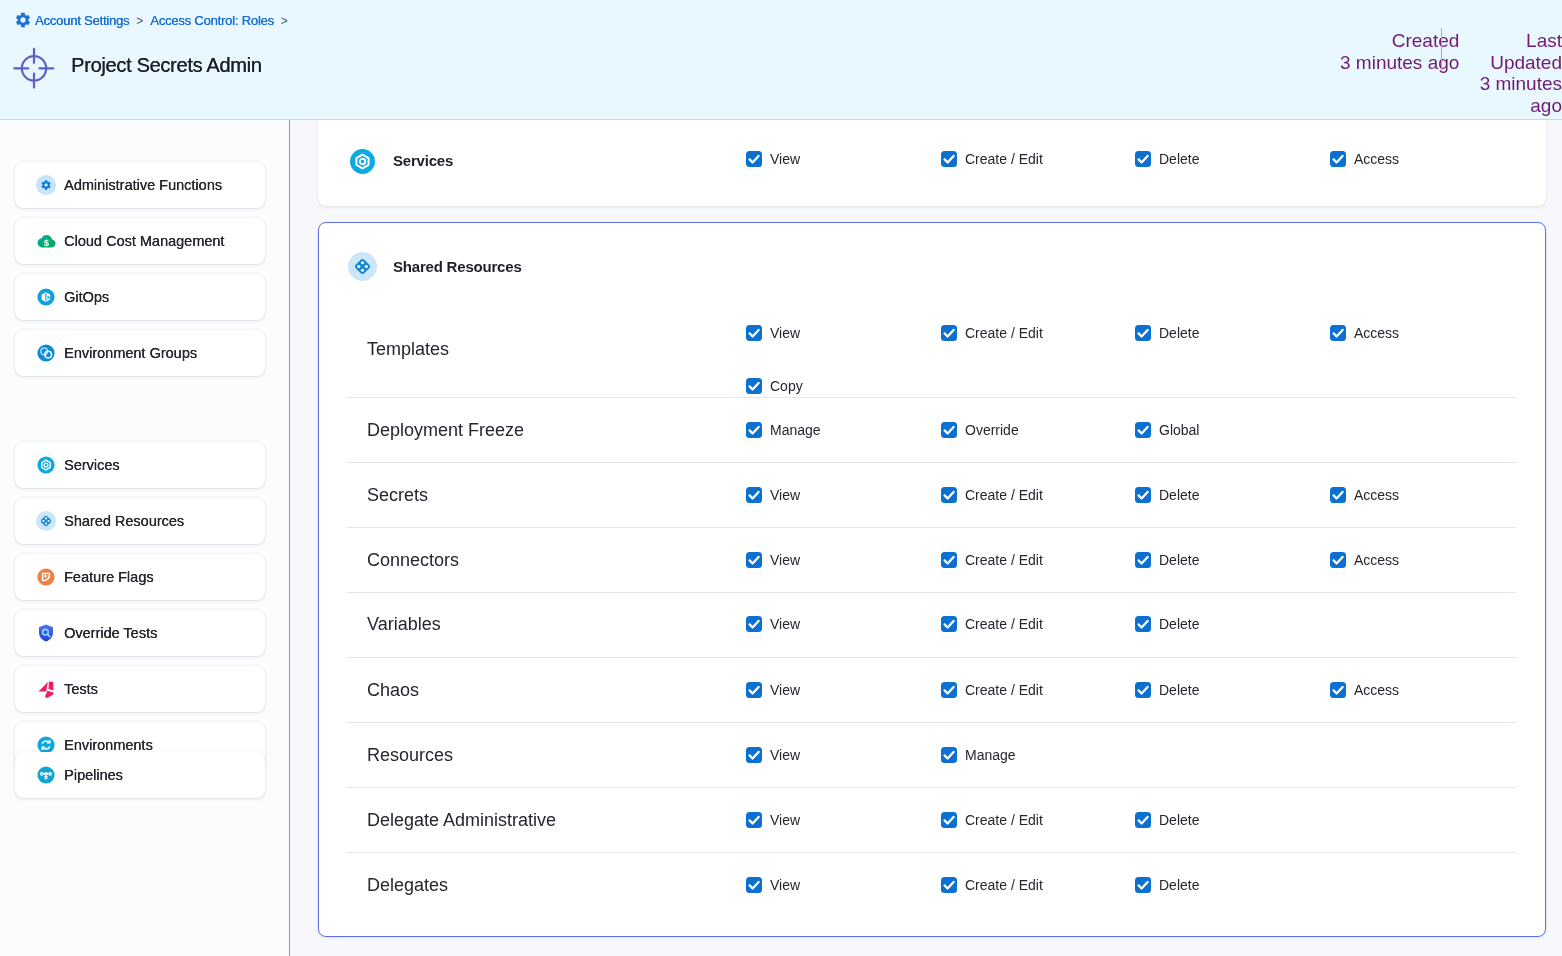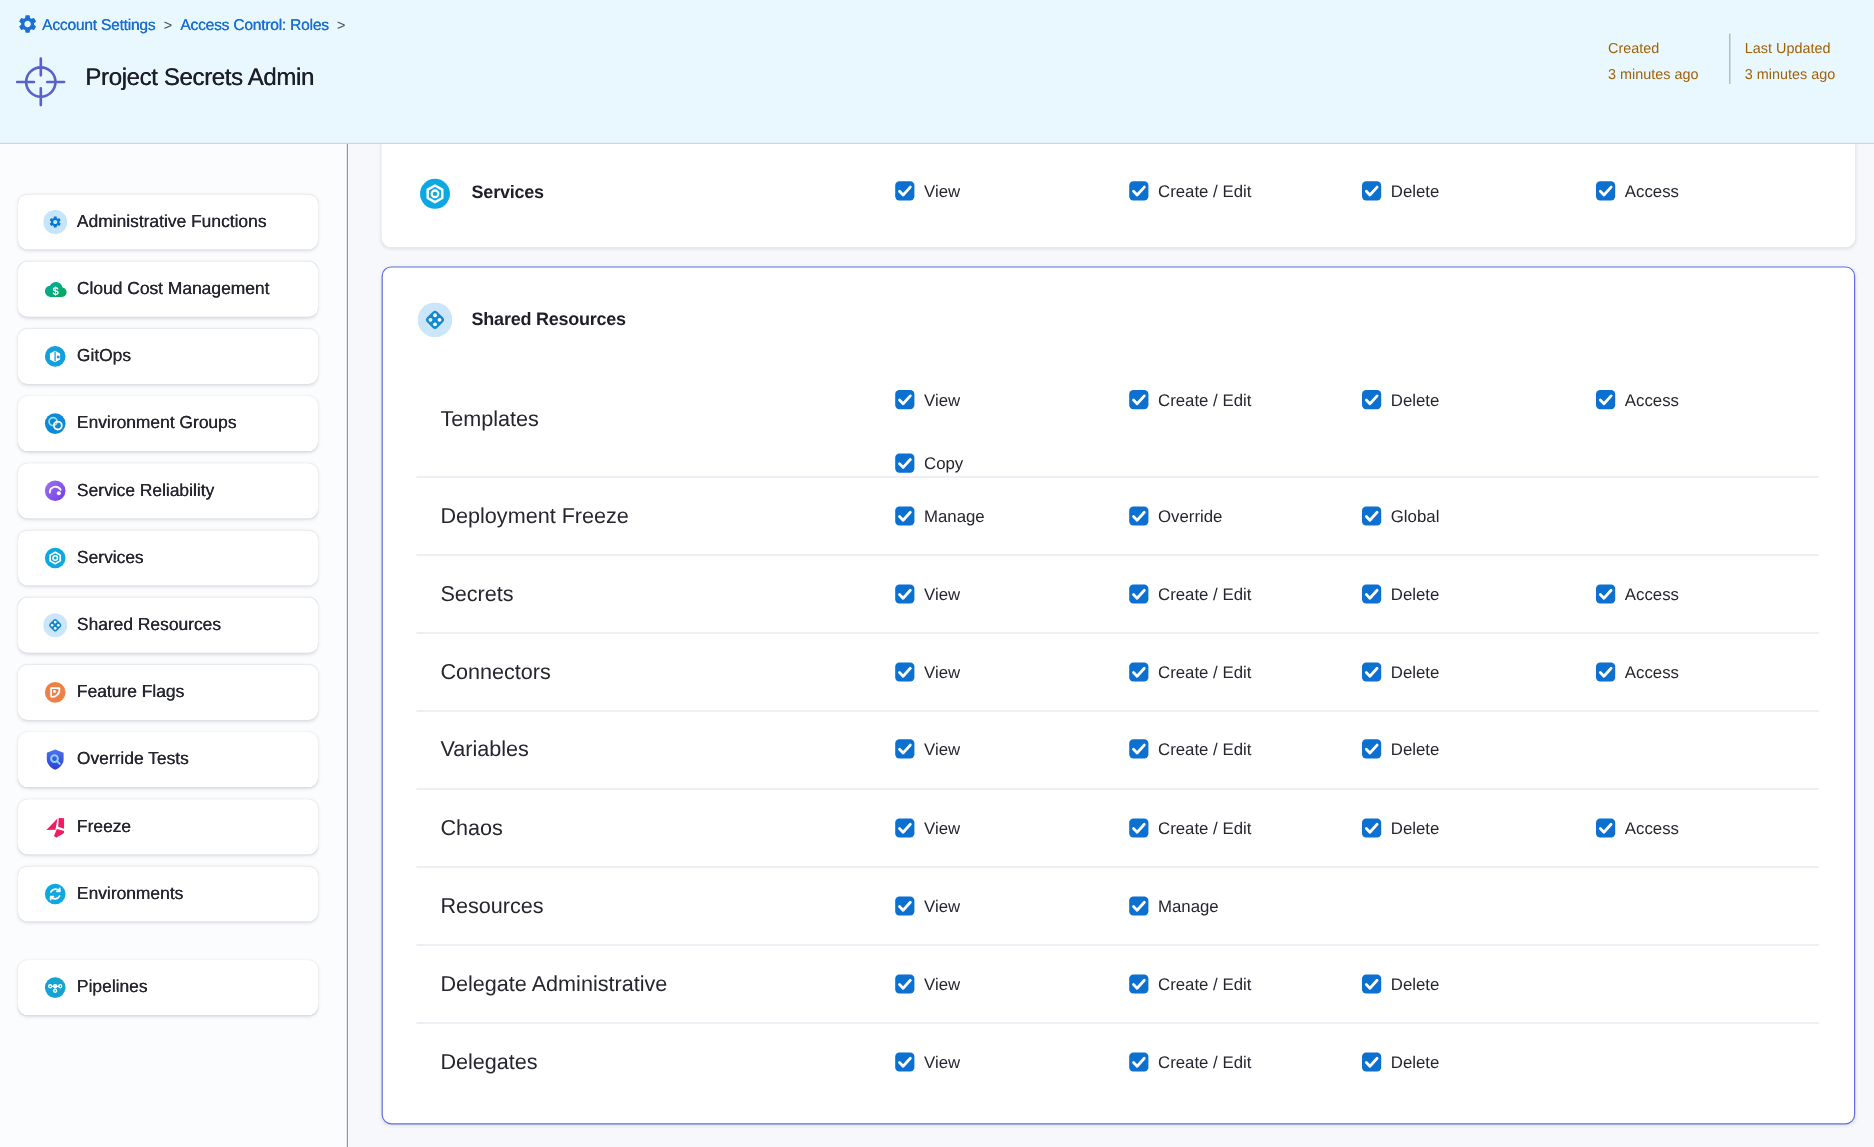--- a/index.html
+++ b/index.html
@@ -1,20 +1,20 @@
 <!DOCTYPE html>
 <html><head><meta charset="utf-8"><style>
 * { margin:0; padding:0; box-sizing:border-box; }
 html,body { width:1562px; height:956px; overflow:hidden; font-family:"Liberation Sans",sans-serif; background:#f7f8fb; }
 #hdr { position:absolute; left:0; top:0; width:1562px; height:120px; background:#e9f8ff; border-bottom:1px solid #ccd5e2; z-index:10; }
 .crumb { position:absolute; left:14px; top:11px; font-size:13px; color:#555; letter-spacing:-0.2px; }
 .crumb a { color:#1a6fd3; text-decoration:none; font-weight:400; text-shadow:0.3px 0 0 #1a6fd3; }
 .crumb .gt { color:#4d505f; margin:0 7px; font-size:12px; }
 .title { position:absolute; left:71px; top:54px; font-size:20px; font-weight:400; color:#1d1e2c; letter-spacing:-0.3px; text-shadow:0.35px 0 0 #1d1e2c; }
-.meta { position:absolute; top:30px; font-size:12px; color:#a16207; line-height:21.5px; }
+.meta { position:absolute; top:30px; font-size:19px; color:#701a75; line-height:21.5px;text-align:right; }
 .metadiv { position:absolute; left:1441px; top:28px; width:1px; height:42px; background:#a8abc0; }
 #side { position:absolute; left:0; top:120px; width:290px; height:836px; background:#fbfcfd; border-right:1px solid #9195ad; }
 .scard { position:absolute; left:15px; width:250px; height:46px; background:#fff; border-radius:8px;
   box-shadow:0 1px 3px rgba(40,41,61,.14), 0 0 1px rgba(40,41,61,.10);
   display:flex; align-items:center; padding-left:21px; }
 .scard svg { flex:0 0 auto; }
 .scard span { margin-left:8px; font-size:14.5px; color:#25262e; text-shadow:0.25px 0 0 #25262e; }
 #main { position:absolute; left:290px; top:120px; width:1272px; height:836px; background:#f7f8fb; }
 #card1 { position:absolute; left:318px; top:100px; width:1228px; height:106px; background:#fff; border-radius:8px;
   box-shadow:0 1px 3px rgba(40,41,61,.12); }
@@ -377,34 +377,20 @@
     </div>
 <div class="scard" style="top:154px">
       <svg width="20" height="20" viewBox="0 0 20 20">
         <circle cx="10" cy="10" r="8.6" fill="#12a0dc"></circle>
         <path d="M9.8 5.2l4.3 2.4v4.9l-4.3 2.4-4.2-2.4V7.6z" fill="#fff"></path>
         <rect x="11.4" y="9.4" width="2.2" height="2.2" fill="#12a0dc"></rect>
         <path d="M9.9 6v8" stroke="#12a0dc" stroke-width="1.1"></path>
       </svg>
       <span>GitOps</span>
     </div>
-<div class="scard" style="top:266px">
-      <svg width="20" height="20" viewBox="0 0 20 20">
-        <defs>
-          <linearGradient id="gsrm" x1="0" y1="0" x2="1" y2="1">
-            <stop offset="0" stop-color="#a174f2"></stop>
-            <stop offset="1" stop-color="#6e3be8"></stop>
-          </linearGradient>
-        </defs>
-        <circle cx="10" cy="10" r="8.6" fill="url(#gsrm)"></circle>
-        <path d="M5.5 11.5a4.8 4.8 0 0 1 9-2.4" fill="none" stroke="#fff" stroke-width="1.6" stroke-linecap="round"></path>
-        <circle cx="13" cy="12" r="1.7" fill="#fff"></circle>
-      </svg>
-      <span>Service Reliability</span>
-    </div>
 <div class="scard" style="top:322px">
       <svg width="20" height="20" viewBox="0 0 20 20">
         <circle cx="10" cy="10" r="8.6" fill="#0ba8e2"></circle>
         <path d="M10 5.2l4.2 2.4v4.8L10 14.8l-4.2-2.4V7.6z" fill="none" stroke="#fff" stroke-width="1.4" stroke-linejoin="round"></path>
         <circle cx="10" cy="10" r="1.9" fill="none" stroke="#fff" stroke-width="1.3"></circle>
       </svg>
       <span>Services</span>
     </div>
 <div class="scard" style="top:378px">
       <svg width="20" height="20" viewBox="0 0 20 20">
@@ -440,31 +426,31 @@
       <span>Override Tests</span>
     </div>
 <div class="scard" style="top:546px">
       <svg width="20" height="20" viewBox="0 0 20 20">
         <g fill="#ee1e63">
           <path d="M2.6 12.6L11.9 3l-1.7 9.4z"></path>
           <path d="M12.9 2.6l4.5.3v8.7l-4.9-1.6z"></path>
           <path d="M11.4 11.8l6 1.6-.2 2-6.4 3.8-1.8-1.6z"></path>
         </g>
       </svg>
-      <span>Freeze</span>
+      <span>Tests</span>
     </div>
 <div class="scard" style="top:602px">
       <svg width="20" height="20" viewBox="0 0 20 20">
         <circle cx="10" cy="10" r="8.6" fill="#0ba8e2"></circle>
         <path d="M6.4 8.2a4.3 4.3 0 0 1 7.2-.6M13.6 11.8a4.3 4.3 0 0 1-7.2.6" fill="none" stroke="#fff" stroke-width="1.5" stroke-linecap="round"></path>
         <path d="M13.8 5.4v2.4h-2.4M6.2 14.6v-2.4h2.4" fill="none" stroke="#fff" stroke-width="1.5" stroke-linecap="round" stroke-linejoin="round"></path>
       </svg>
       <span>Environments</span>
     </div>
-<div class="scard" style="top:680px">
+<div class="scard" style="top:632px">
       <svg width="20" height="20" viewBox="0 0 20 20">
         <circle cx="10" cy="10" r="8.6" fill="#15a3d2"></circle>
         <path d="M6.6 8.9h7" stroke="#fff" stroke-width="1"></path>
         <circle cx="5.8" cy="8.9" r="1.25" fill="none" stroke="#fff" stroke-width="1.1"></circle>
         <circle cx="10" cy="8.9" r="1.25" fill="none" stroke="#fff" stroke-width="1.1"></circle>
         <circle cx="14.2" cy="8.9" r="1.25" fill="none" stroke="#fff" stroke-width="1.1"></circle>
         <circle cx="10" cy="12.6" r="1.25" fill="none" stroke="#fff" stroke-width="1.1"></circle>
       </svg>
       <span>Pipelines</span>
     </div>

